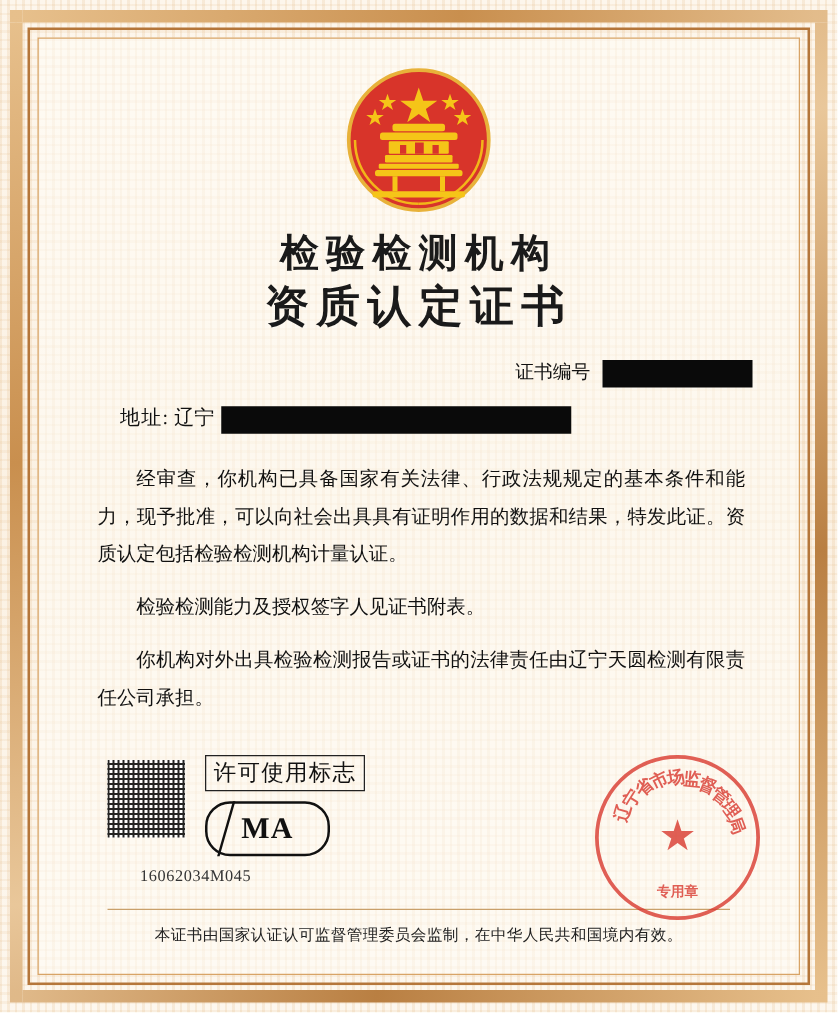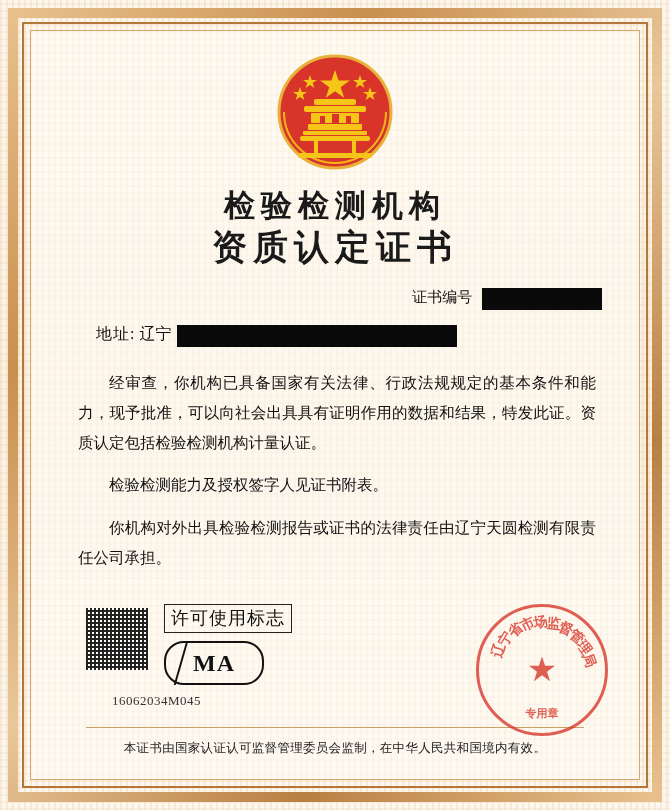--- a/index.html
+++ b/index.html
@@ -53,21 +53,21 @@
     margin: 14px auto 0;
     width: 130px;
     height: 130px;
     position: relative;
   }
   .title-block {
     text-align: center;
     margin-top: 6px;
   }
   .title-line {
-    font-family: Liberation Serif, serif;
+    font-family: Liberation Mono, monospace;
     font-weight: bold;
     color: #1a1a1a;
     letter-spacing: 6px;
     line-height: 1.28;
   }
   .title-1 { font-size: 31px; }
   .title-2 { font-size: 35px; }
 
   .cert-no-row {
     margin-top: 18px;
@@ -92,21 +92,21 @@
   .field-label { letter-spacing: 1px; }
 
   .body-text {
     margin-top: 22px;
     padding: 0 34px 0 38px;
     font-size: 15.5px;
     line-height: 1.95;
     color: #111;
     text-align: justify;
   }
-  .body-text p { margin: 0; text-indent: 2em; font-family: Liberation Mono, monospace; }
+  .body-text p { margin: 0; text-indent: 2em; }
   .body-text p.indent-note { text-indent: 2em; margin-top: 12px; }
 
   .lower {
     position: absolute;
     left: 0; right: 0; top: 566px;
   }
   .lower-grid {
     display: flex;
     align-items: flex-start;
   }

